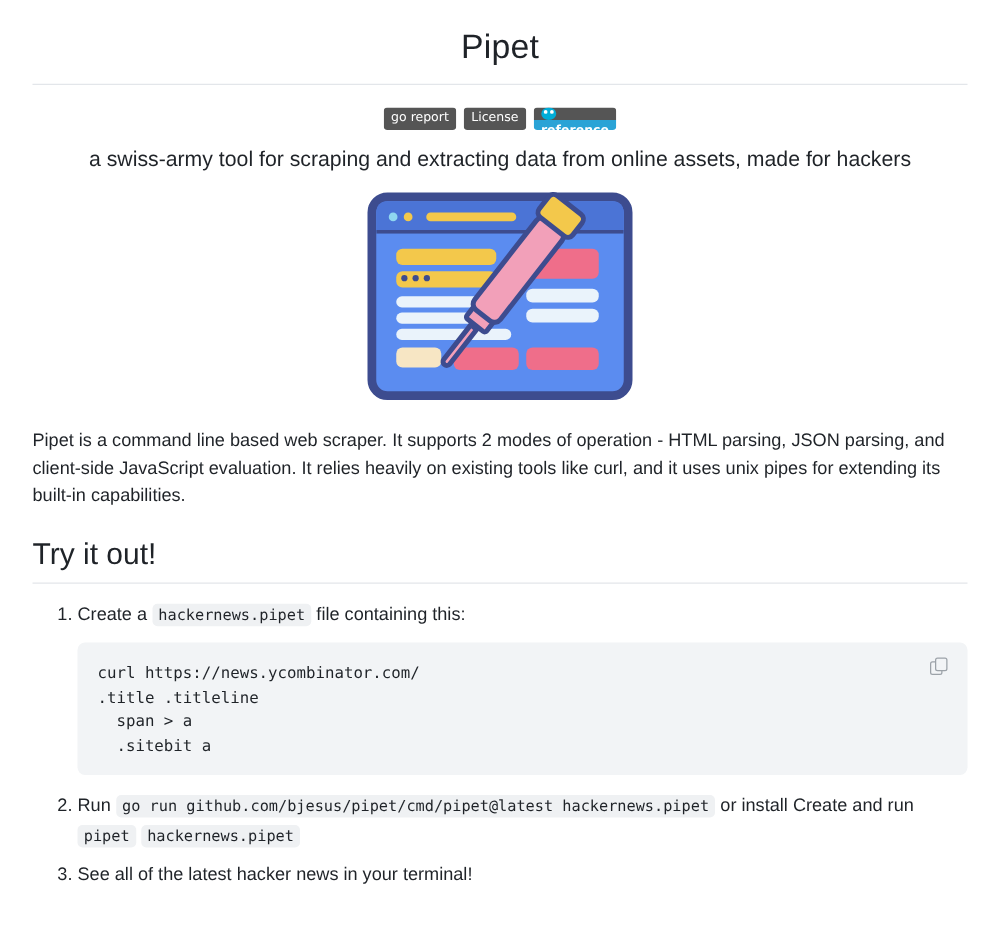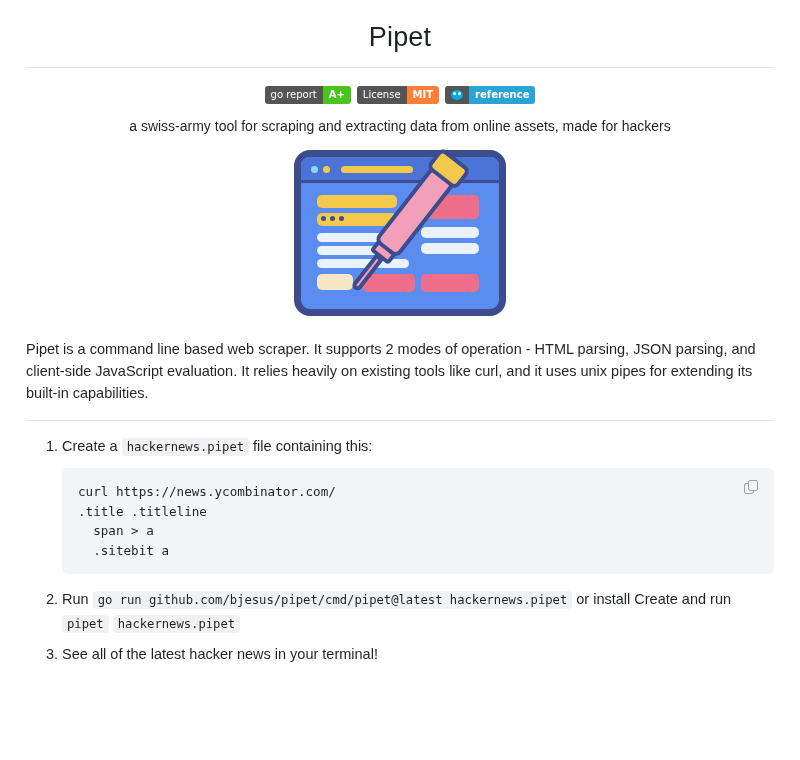--- a/index.html
+++ b/index.html
@@ -45,20 +45,21 @@
     margin-bottom: 14px;
   }
   .badge {
     display: flex;
     height: 18px;
     border-radius: 3px;
     overflow: hidden;
     font-size: 10px;
     font-family: "DejaVu Sans", sans-serif;
     line-height: 18px;
+    flex-direction: column;
   }
   .badge .left {
     background: #555555;
     color: #ffffff;
     padding: 0 6px;
     display: flex;
     align-items: center;
     gap: 3px;
   }
   .badge .right {
@@ -84,21 +85,21 @@
     top: 2px;
     width: 3px; height: 3px;
     border-radius: 50%;
     background: #ffffff;
   }
   .gopher::before { left: 2px; }
   .gopher::after { right: 2px; }
 
   .tagline {
     text-align: center;
-    font-size: 14px;
+    font-size: 17px;
     color: #1f2328;
     margin-bottom: 16px;
   }
 
   
   .logo-wrap {
     display: flex;
     justify-content: center;
     margin: 8px 0 18px 0;
   }
@@ -335,20 +336,21 @@
         <div class="pip-tip"></div>
         <div class="pip-neck"></div>
         <div class="pip-body"></div>
         <div class="pip-cap"></div>
       </div>
     </div>
   </div>
 
   <p class="para">Pipet is a command line based web scraper. It supports 2 modes of operation - HTML parsing, JSON parsing, and client-side JavaScript evaluation. It relies heavily on existing tools like curl, and it uses unix pipes for extending its built-in capabilities.</p>
 
+  <h2 class="section">Try it out!</h2>
   <div class="rule2"></div>
 
   <ol class="steps">
     <li>
       <span>Create a</span>
       <code class="inline">hackernews.pipet</code>
       <span>file containing this:</span>
 
       <div class="codeblock"><span>curl https://news.ycombinator.com/
 .title .titleline

